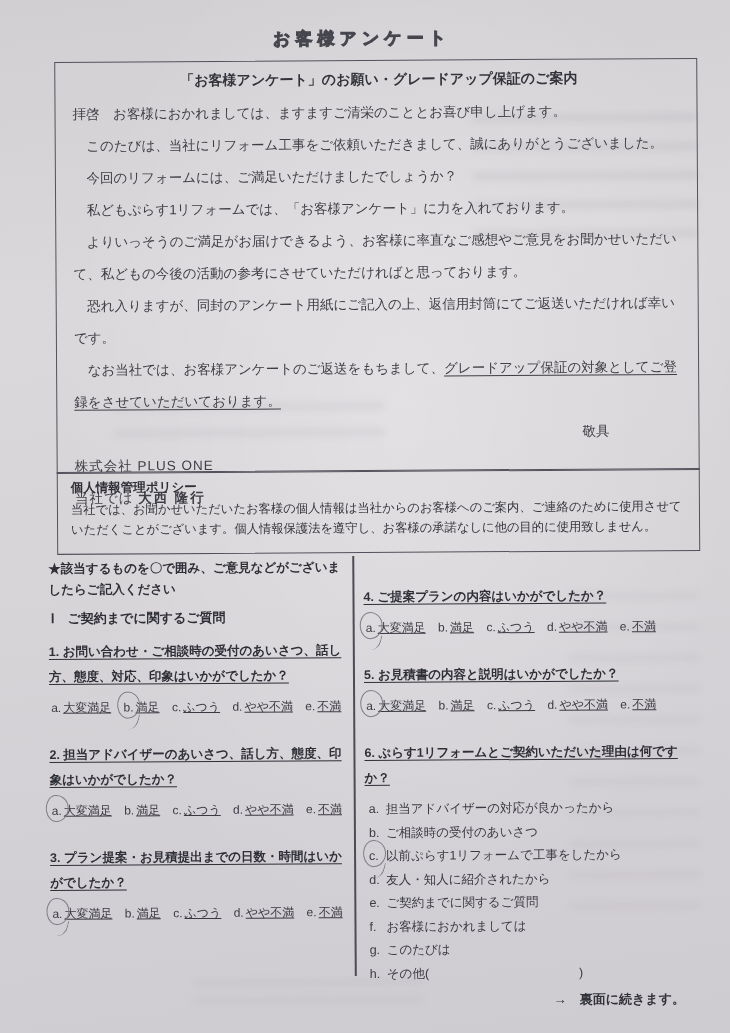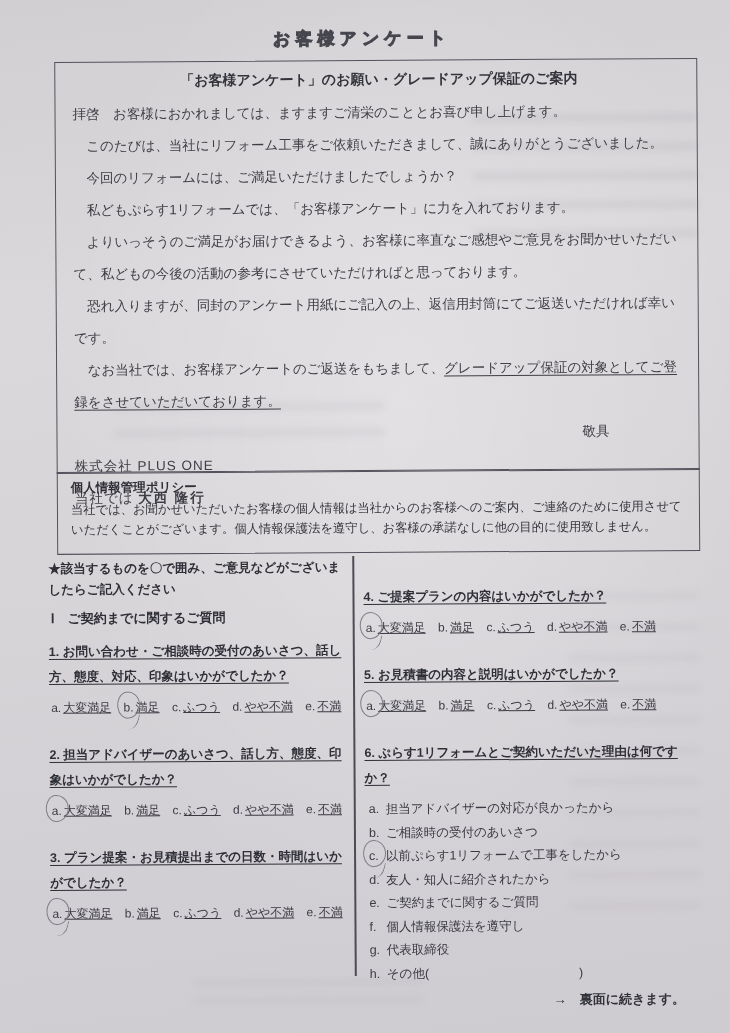--- a/index.html
+++ b/index.html
@@ -177,22 +177,22 @@
       </div>
 
       <div>
         <p class="q-title u">6. ぷらす1リフォームとご契約いただいた理由は何ですか？</p>
         <div class="q6-list">
           <div class="q6-item"><span class="l">a.</span><span>担当アドバイザーの対応が良かったから</span></div>
           <div class="q6-item"><span class="l">b.</span><span>ご相談時の受付のあいさつ</span></div>
           <div class="q6-item"><span class="l circ tail">c.</span><span>以前ぷらす1リフォームで工事をしたから</span></div>
           <div class="q6-item"><span class="l">d.</span><span>友人・知人に紹介されたから</span></div>
           <div class="q6-item"><span class="l">e.</span><span>ご契約までに関するご質問</span></div>
-          <div class="q6-item"><span class="l">f.</span><span>個人情報保護法を遵守し</span></div>
-          <div class="q6-item"><span class="l">g.</span><span>代表取締役</span></div>
+          <div class="q6-item"><span class="l">f.</span><span>お客様におかれましては</span></div>
+          <div class="q6-item"><span class="l">g.</span><span>このたびは</span></div>
           <div class="q6-item"><span class="l">h.</span><span>その他(</span><span class="paren-gap"></span><span>)</span></div>
         </div>
         <p class="continue-note">→　裏面に続きます。</p>
       </div>
     </div>
 
   </div>
 </div>
 
 </body></html>

